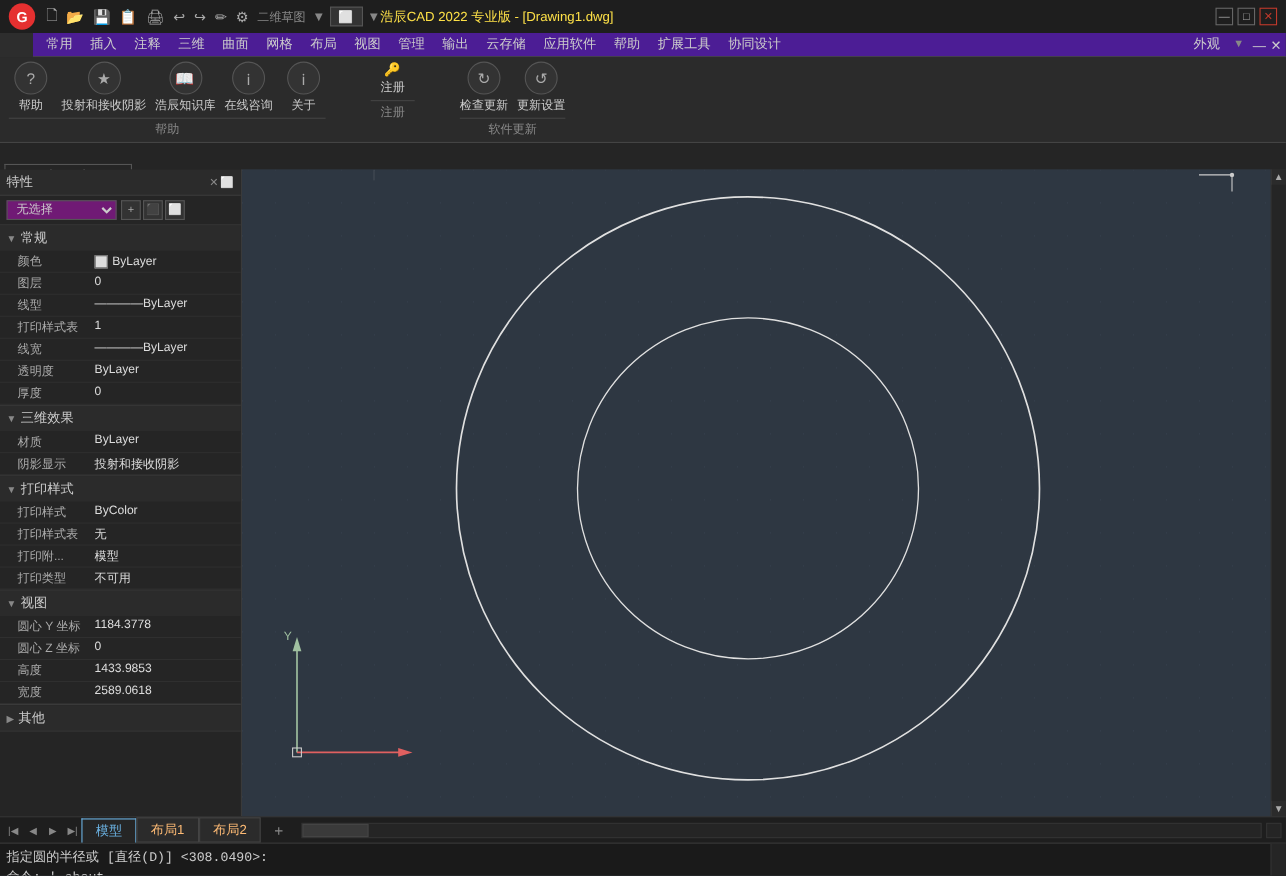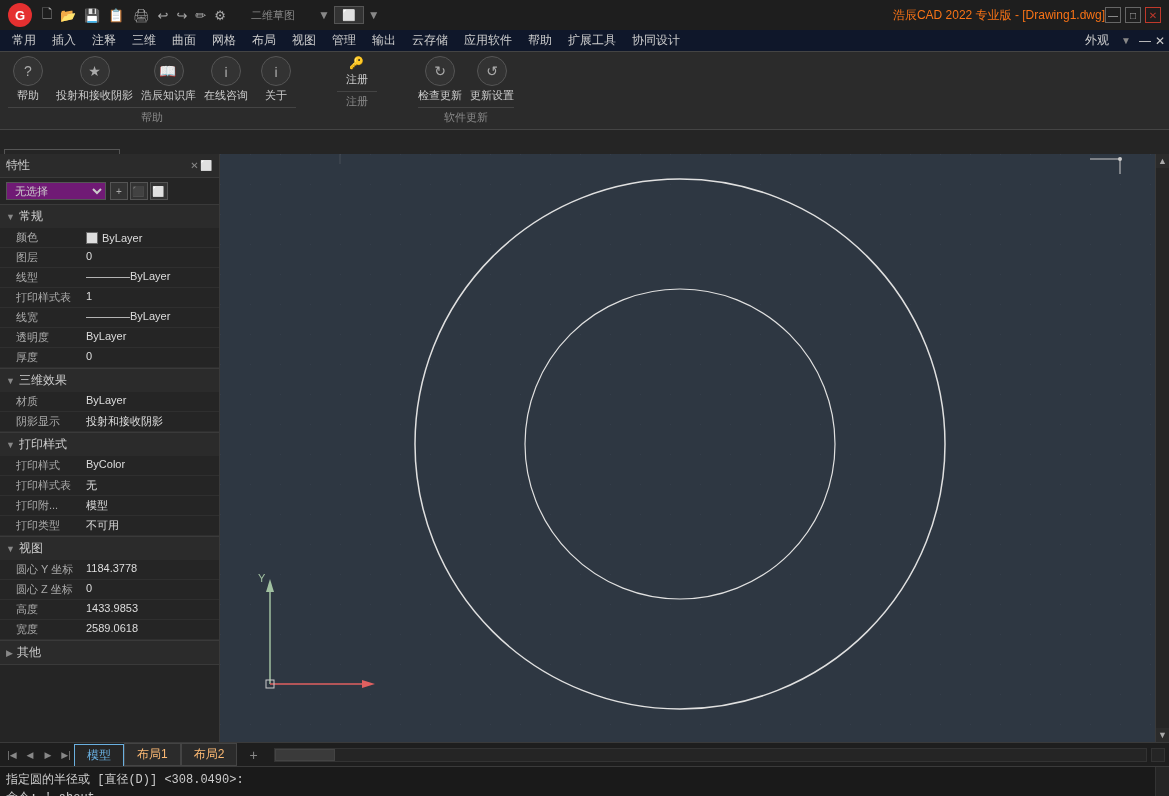--- a/index.html
+++ b/index.html
@@ -3,26 +3,26 @@
   <meta charset="utf-8">
   <style>
     * { margin: 0; padding: 0; box-sizing: border-box; }
     body { width: 1169px; height: 796px; overflow: hidden; font-family: 'Microsoft YaHei', SimSun, sans-serif; font-size: 12px; background: #2d2d2d; color: #ccc; }
 
     
     #titlebar { height: 30px; background: #1e1e1e; display: flex; align-items: center; padding: 0 8px; color: #ccc; font-size: 12px; }
     #titlebar .logo { width: 24px; height: 24px; background: #e53030; border-radius: 50%; display: flex; align-items: center; justify-content: center; color: white; font-weight: bold; font-size: 13px; margin-right: 8px; }
     #titlebar .toolbar-icons { display: flex; gap: 4px; align-items: center; }
     #titlebar .toolbar-icons span { color: #aaa; font-size: 13px; cursor: pointer; padding: 0 2px; }
-    #titlebar .title { flex: 1; text-align: right; font-size: 12px; color: #f97316; }
+    #titlebar .title { flex: 1; text-align: left; font-size: 12px; color: #fde047; }
     #titlebar .win-btns { display: flex; gap: 4px; }
     #titlebar .win-btn { width: 16px; height: 16px; border: 1px solid #666; display: flex; align-items: center; justify-content: center; font-size: 10px; cursor: pointer; color: #aaa; }
 
     
-    #menubar { height: 22px; background: #0f172a; display: flex; align-items: center; padding: 0 4px; border-bottom: 1px solid #444; }
+    #menubar { height: 22px; background: #4c1d95; display: flex; align-items: center; padding: 0 4px; border-bottom: 1px solid #444; margin-left: 30px; }
     .menu-item { padding: 2px 8px; color: #ccc; font-size: 12px; cursor: pointer; white-space: nowrap; }
 
     
     #toolbar-area { background: #2b2b2b; border-bottom: 1px solid #444; }
 
     
     #help-toolbar { display: flex; align-items: flex-start; padding: 4px 8px; gap: 16px; }
     .help-btn { display: flex; flex-direction: column; align-items: center; cursor: pointer; min-width: 40px; }
     .help-btn .icon-circle { width: 30px; height: 30px; border: 1px solid #555; border-radius: 50%; display: flex; align-items: center; justify-content: center; font-size: 14px; color: #aaa; background: #333; }
     .help-btn .btn-label { font-size: 11px; color: #ccc; margin-top: 2px; white-space: nowrap; }
@@ -91,21 +91,21 @@
     <span>🗋</span>
     <span>📂</span>
     <span>💾</span>
     <span>📋</span>
     <span>🖨</span>
     <span>↩</span>
     <span>↪</span>
     <span>✏</span>
     <span>⚙</span>
   </div>
-  <span style="color:#888; margin: 0 23px; font-size:11px">二维草图</span>
+  <span style="color:#888; margin: 0 6px; font-size:11px">二维草图</span>
   <span style="color:#888">▼</span>
   <span style="width:30px; height:18px; border:1px solid #555; background:#333; display:inline-flex; align-items:center; justify-content:center; margin-left:4px; font-size:11px; color:#aaa; cursor:pointer">⬜</span>
   <span style="color:#888; margin-left:4px">▼</span>
   <div class="title">浩辰CAD 2022 专业版 - [Drawing1.dwg]</div>
   <div class="win-btns">
     <div class="win-btn">—</div>
     <div class="win-btn">□</div>
     <div class="win-btn" style="border-color:#c0392b; color:#c0392b;">✕</div>
   </div>
 </div>

